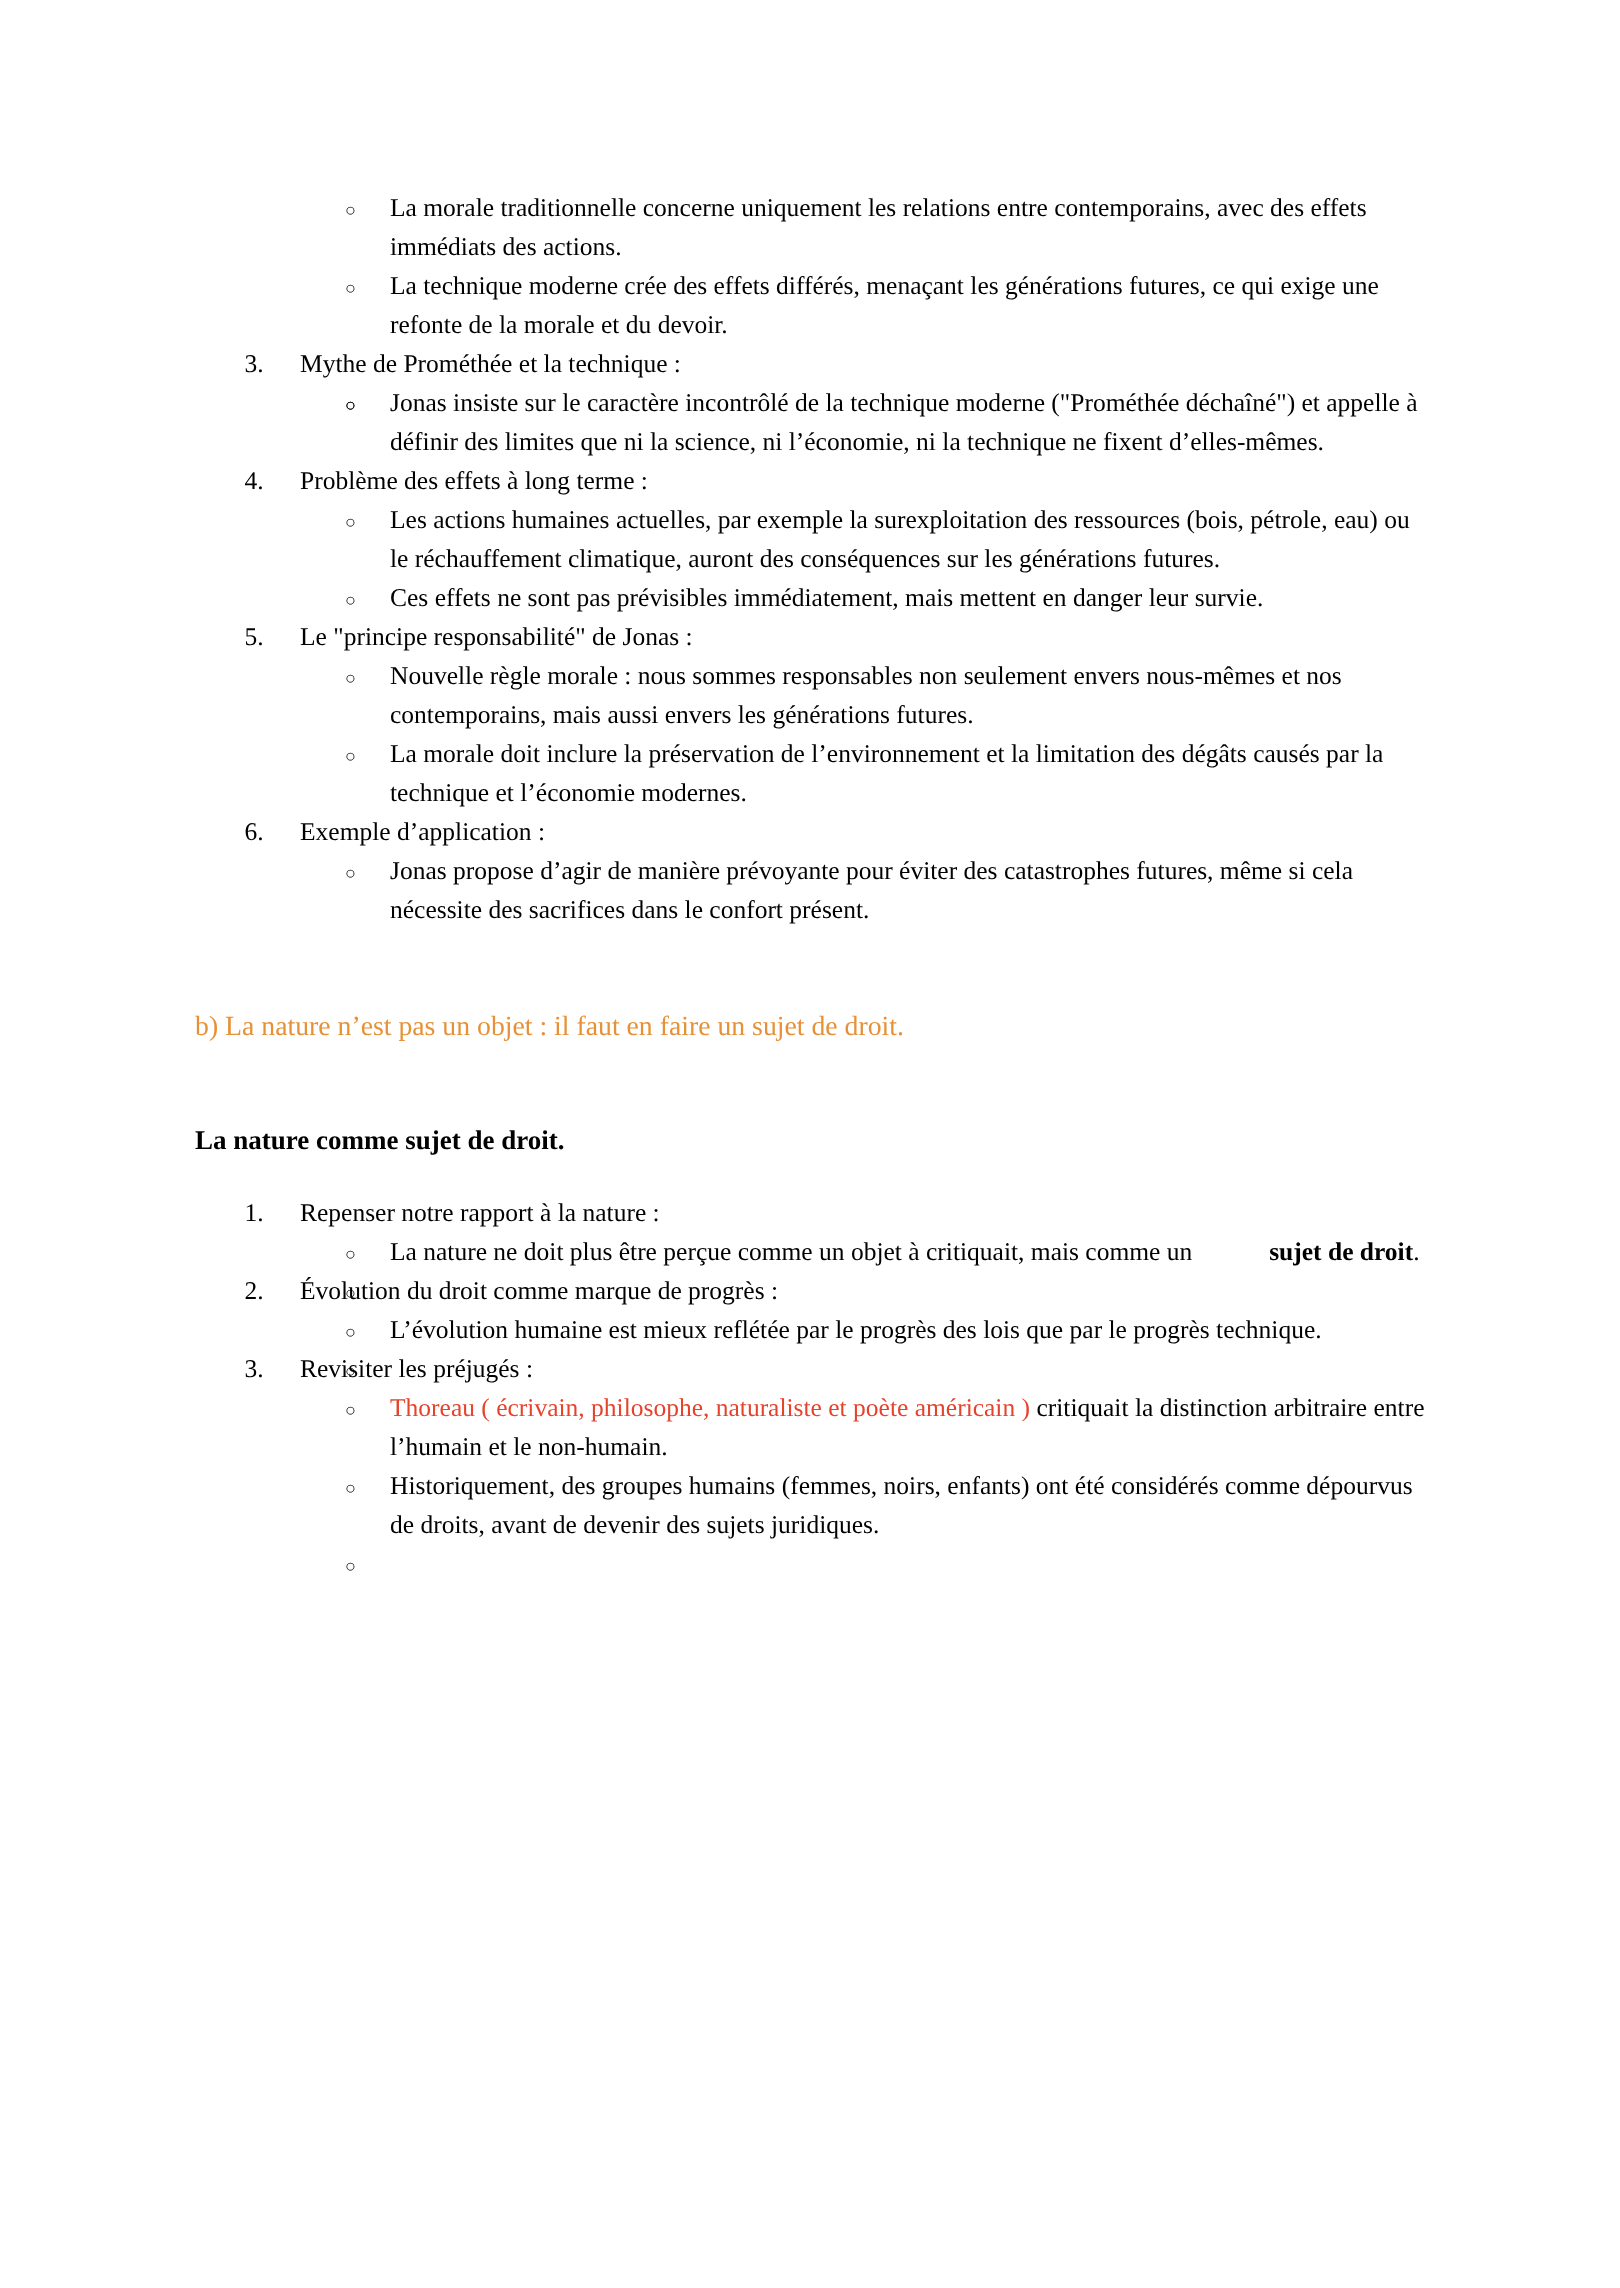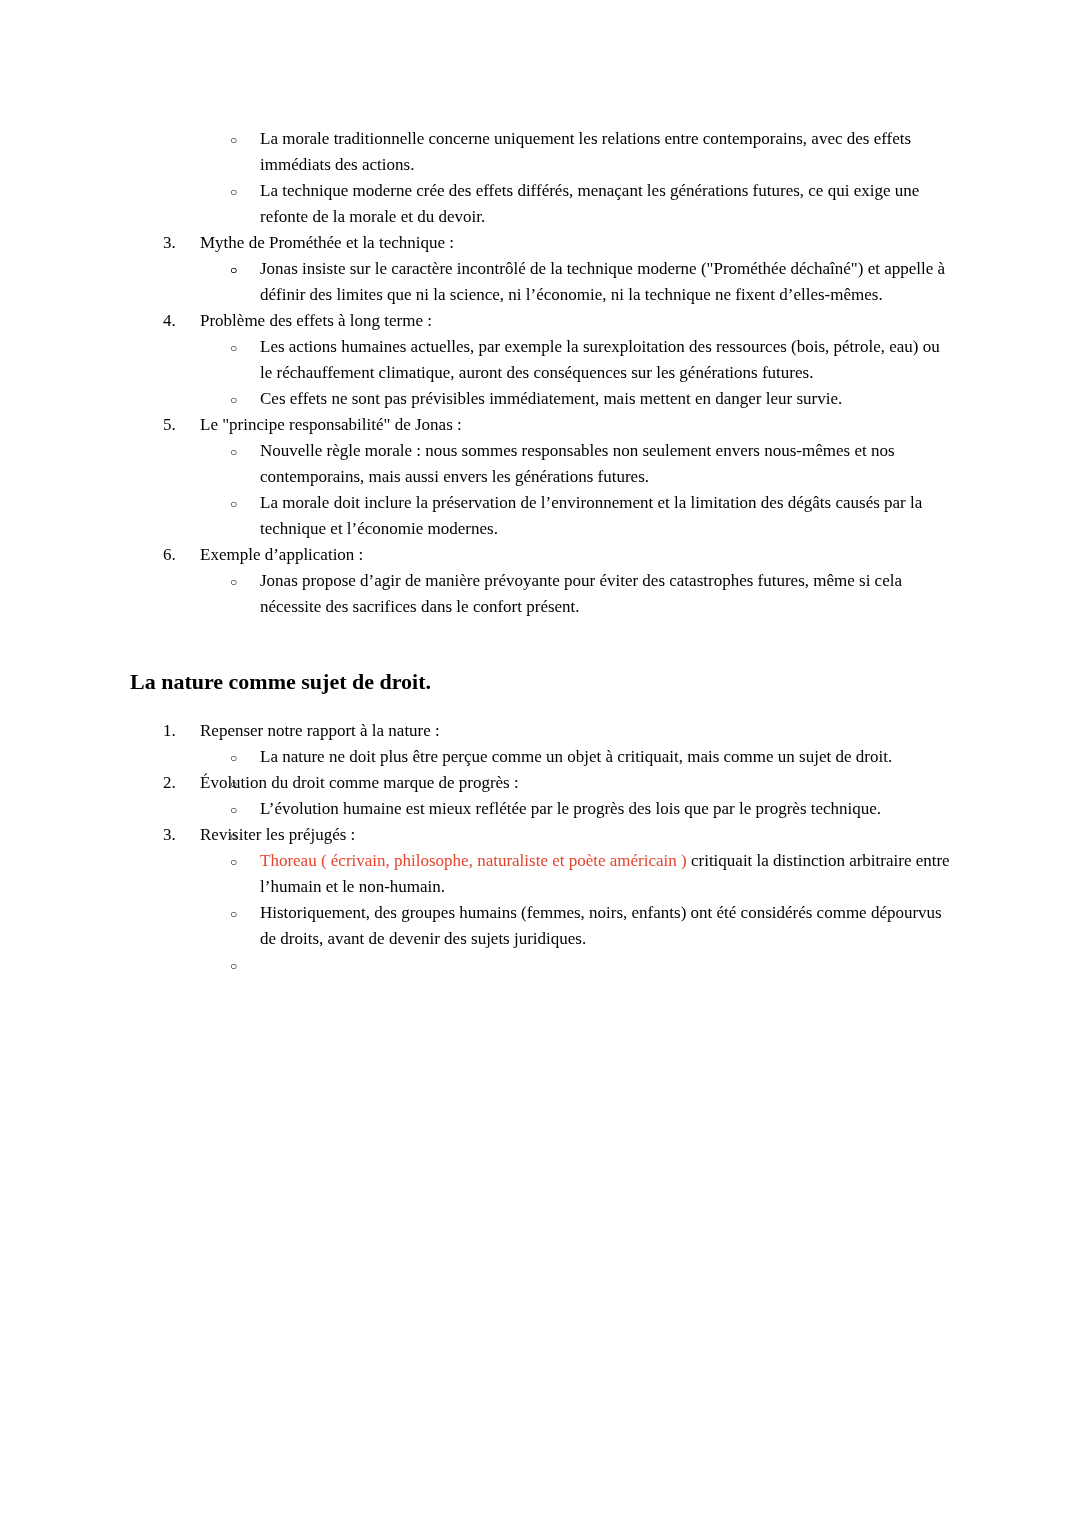--- a/index.html
+++ b/index.html
@@ -39,33 +39,33 @@
   .bullets { list-style: none; margin: 0; padding: 0; }
   .bullets > li { position: relative; padding-left: 130px; }
   .bullet-marker {
     position: absolute;
     left: 100px;
     top: 1px;
     font-size: 12px;
     line-height: 26px;
   }
 
-  .seg-bold { font-weight: normal; }
+  .seg-bold { font-weight: bold; margin-left: 47px; }
   .seg-red { color: var(--red); text-align: right; }
   .seg-normal { }
 
   .sub-orange {
     color: var(--orange);
     font-size: 18.5px;
     line-height: 26px;
     margin: 52px 0 0 0;
   }
 
   .section-title {
-    font-size: 22px;
+    font-size: 18px;
     line-height: 28px;
     font-weight: bold;
     color: var(--ink);
     margin: 48px 0 22px 0;
   }
 </style>
 </head>
 <body>
 
 <div class="page">
@@ -98,20 +98,21 @@
         </ul>
       </li>
       <li>
         <div class="item-head"><span class="num">6.</span><span class="item-title">Exemple d’application :</span></div>
         <ul class="bullets">
           <li><span class="bullet-marker">○</span><span><span class="seg-normal">Jonas propose d’agir de manière prévoyante pour éviter des catastrophes futures, même si cela nécessite des sacrifices dans le confort présent.</span></span></li>
         </ul>
       </li>
     </ol>
 
+  <p class="sub-orange">b) La nature n’est pas un objet : il faut en faire un sujet de droit.</p>
 
   <h2 class="section-title">La nature comme sujet de droit.</h2>
 
   <ol class="numlist" id="list2">
       <li>
         <div class="item-head"><span class="num">1.</span><span class="item-title">Repenser notre rapport à la nature :</span></div>
         <ul class="bullets">
           <li><span class="bullet-marker">○</span><span><span class="seg-normal">La nature ne doit plus être perçue comme un objet à critiquait, mais comme un </span><span class="seg-bold">sujet de droit</span><span class="seg-normal">.</span></span></li>
           <li><span class="bullet-marker">○</span></li>
         </ul>

